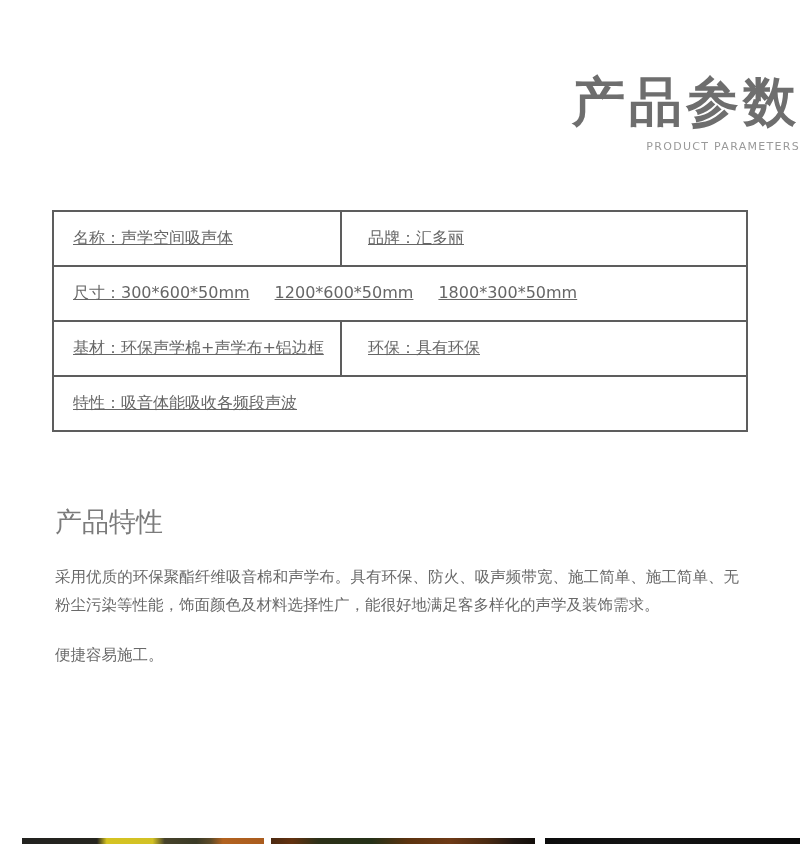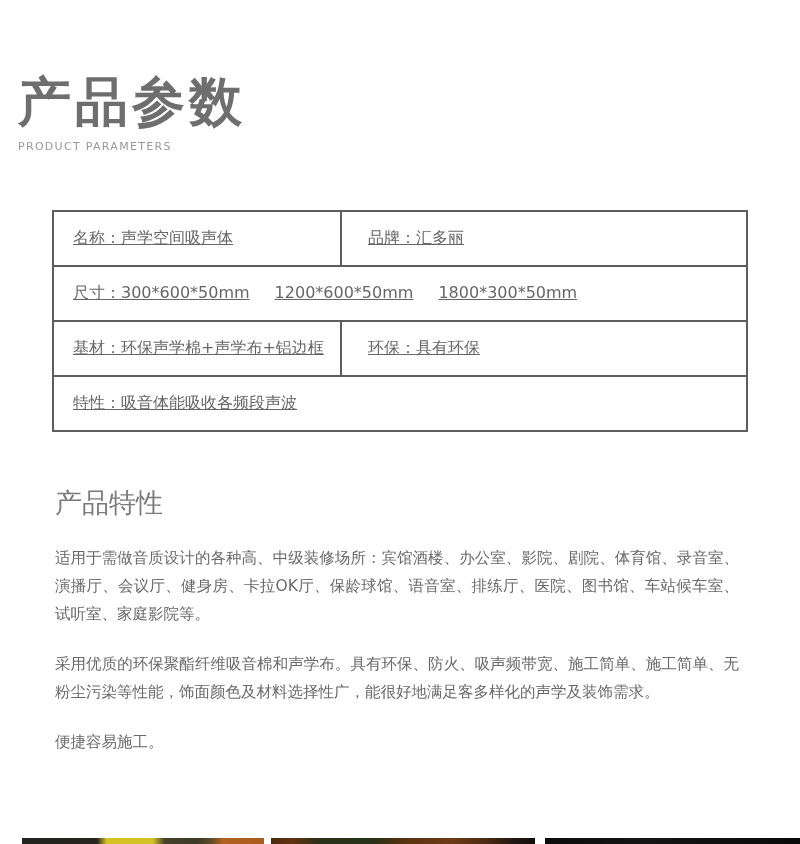--- a/index.html
+++ b/index.html
@@ -5,21 +5,21 @@
   html, body { margin: 0; padding: 0; }
   body {
     width: 800px; height: 844px;
     background: #ffffff;
     font-family: "DejaVu Sans", "Liberation Sans", sans-serif;
     position: relative;
     overflow: hidden;
     color: #666;
   }
   
-  .header { text-align: left; padding-top: 70px; padding-left: 18px; }
+  .header { text-align: right; padding-top: 70px; }
   .title {
     margin: 0;
     font-size: 53px;
     font-weight: 800;
     color: #6e6e6e;
     letter-spacing: 4px;
     line-height: 1.2;
   }
   .subtitle {
     margin-top: 6px;
@@ -43,21 +43,21 @@
     padding: 0 0 0 19px;
     vertical-align: middle;
     white-space: nowrap;
     text-decoration: underline;
   }
   .spec-table td.col2 { padding-left: 26px; }
   .size + .size { margin-left: 25px; }
   
   .features {
     position: absolute;
-    left: 55px; top: 485px;
+    left: 55px; top: 504px;
     width: 684px;
   }
   .features h2 {
     margin: 0 0 24px 0;
     font-size: 27px;
     font-weight: 500;
     color: #7b7b7b;
     line-height: 1.3;
   }
   .features p {
@@ -114,21 +114,20 @@
       <tr>
         <td colspan="2">
           <span>特性：</span><span>吸音体能吸收各频段声波</span>
         </td>
       </tr>
     </tbody>
   </table>
 
   <section class="features">
     <h2>产品特性</h2>
-    <p>适用于需做音质设计的各种高、中级装修场所：宾馆酒楼、办公室、影院、剧院、体育馆、录音室、演播厅、会议厅、健身房、卡拉OK厅、保龄球馆、语音室、排练厅、医院、图书馆、车站候车室、试听室、家庭影院等。</p>
     <p>采用优质的环保聚酯纤维吸音棉和声学布。具有环保、防火、吸声频带宽、施工简单、施工简单、无粉尘污染等性能，饰面颜色及材料选择性广，能很好地满足客多样化的声学及装饰需求。</p>
     <p>便捷容易施工。</p>
   </section>
 
   <div class="photo-strip" style="left: 22px; width: 242px; background: linear-gradient(90deg, rgb(34, 34, 31) 0%, rgb(38, 37, 31) 31%, rgb(213, 195, 33) 35%, rgb(210, 193, 37) 54%, rgb(70, 66, 42) 59%, rgb(58, 58, 38) 72%, rgb(92, 74, 40) 78%, rgb(178, 98, 31) 83%, rgb(170, 92, 30) 100%); position: absolute; top: 838px; height: 6px;"></div>
   <div class="photo-strip" style="left: 271px; width: 264px; background: linear-gradient(90deg, rgb(76, 42, 18) 0%, rgb(99, 49, 15) 8%, rgb(44, 48, 24) 18%, rgb(37, 49, 24) 38%, rgb(92, 51, 15) 52%, rgb(110, 58, 22) 68%, rgb(74, 42, 18) 82%, rgb(32, 23, 18) 92%, rgb(18, 13, 9) 100%); position: absolute; top: 838px; height: 6px;"></div>
   <div class="photo-strip" style="left: 545px; width: 255px; background: linear-gradient(90deg, rgb(12, 12, 12) 0%, rgb(20, 20, 20) 40%, rgb(14, 14, 14) 75%, rgb(9, 9, 9) 100%); position: absolute; top: 838px; height: 6px;"></div>
 
 </div>
 

